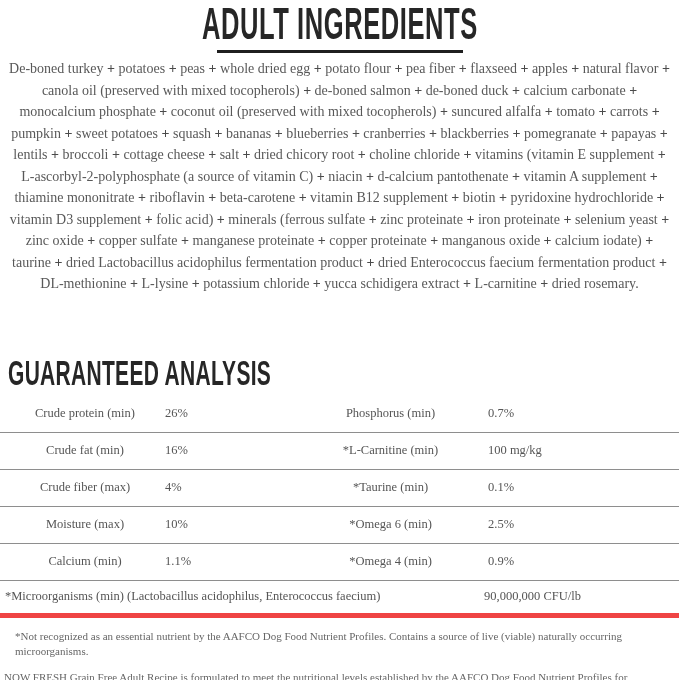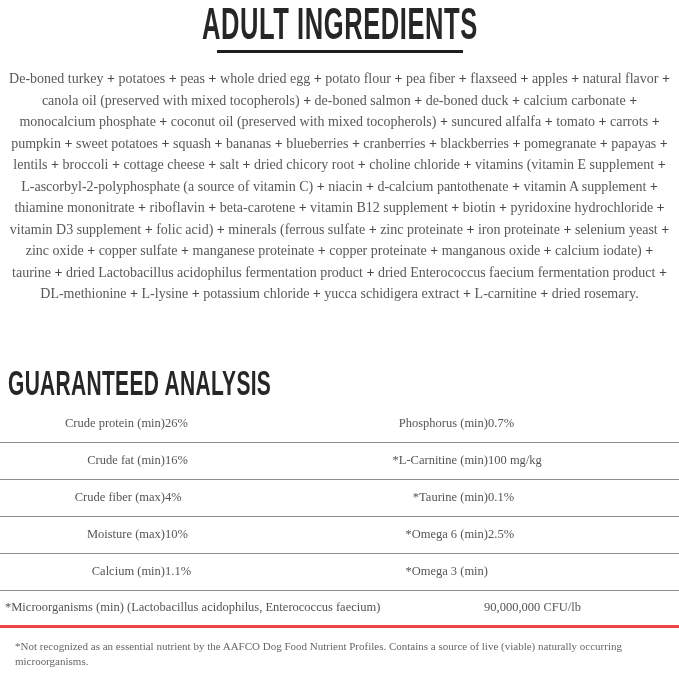--- a/index.html
+++ b/index.html
@@ -25,21 +25,21 @@
     transform: scaleX(0.58);
     transform-origin: center;
   }
   .title-underline {
     width: 246px; height: 3px; background: #1f1f1f;
     margin: 2px auto 0 auto;
   }
 
   
   .ingredients {
-    margin: 15px auto 0 auto;
+    margin: 5px auto 0 auto;
     width: 667px;
     text-align: center;
     font-size: 14px;
     line-height: 21.5px;
     color: #585858;
   }
   .ingredients .plus { font-weight: bold; color: #4a4a4a; }
 
   
   .section-title-wrap { margin-top: 60px; padding-left: 8px; height: 38px; line-height: 36px; white-space: nowrap; }
@@ -58,29 +58,29 @@
   .arow {
     display: grid;
     grid-template-columns: 160px 128px 195px 1fr;
     align-items: center;
     height: 37px;
     padding: 0 5px;
     border-bottom: 1px solid #8e8e8e;
     font-size: 12.5px;
     color: #555555;
   }
-  .arow .label { text-align: right; }
+  .arow .label { text-align: center; }
   .arow .value { text-align: left; }
   .arow-full {
     display: grid;
     grid-template-columns: 1fr 190px;
     align-items: center;
     height: 37px;
     padding: 0 5px;
-    border-bottom: 3px solid #ef4444;
+    border-bottom: 5px solid #ef4444;
     font-size: 12.5px;
     color: #555555;
   }
   .arow-full .value { text-align: left; }
 
   
   .footnotes { margin-top: 9px; padding: 0 4px; font-size: 11px; line-height: 15px; color: #666666; }
   .footnote + .footnote { margin-top: 7px; }
 </style>
 </head>
@@ -125,21 +125,22 @@
     <div class="arow">
       <span class="label">Moisture (max)</span>
       <span class="value">10%</span>
       <span class="label">*Omega 6 (min)</span>
       <span class="value">2.5%</span>
     </div>
 
     <div class="arow">
       <span class="label">Calcium (min)</span>
       <span class="value">1.1%</span>
-      <span class="label">*Omega 3 (min)</span>
+      <span class="label">*Omega 4 (min)</span>
+      <span class="value">0.9%</span>
     </div>
 
     <div class="arow-full">
       <span class="label">*Microorganisms (min) (Lactobacillus acidophilus, Enterococcus faecium)</span>
       <span class="value">90,000,000 CFU/lb</span>
     </div>
 
   </div>
 
   <div class="footnotes">

